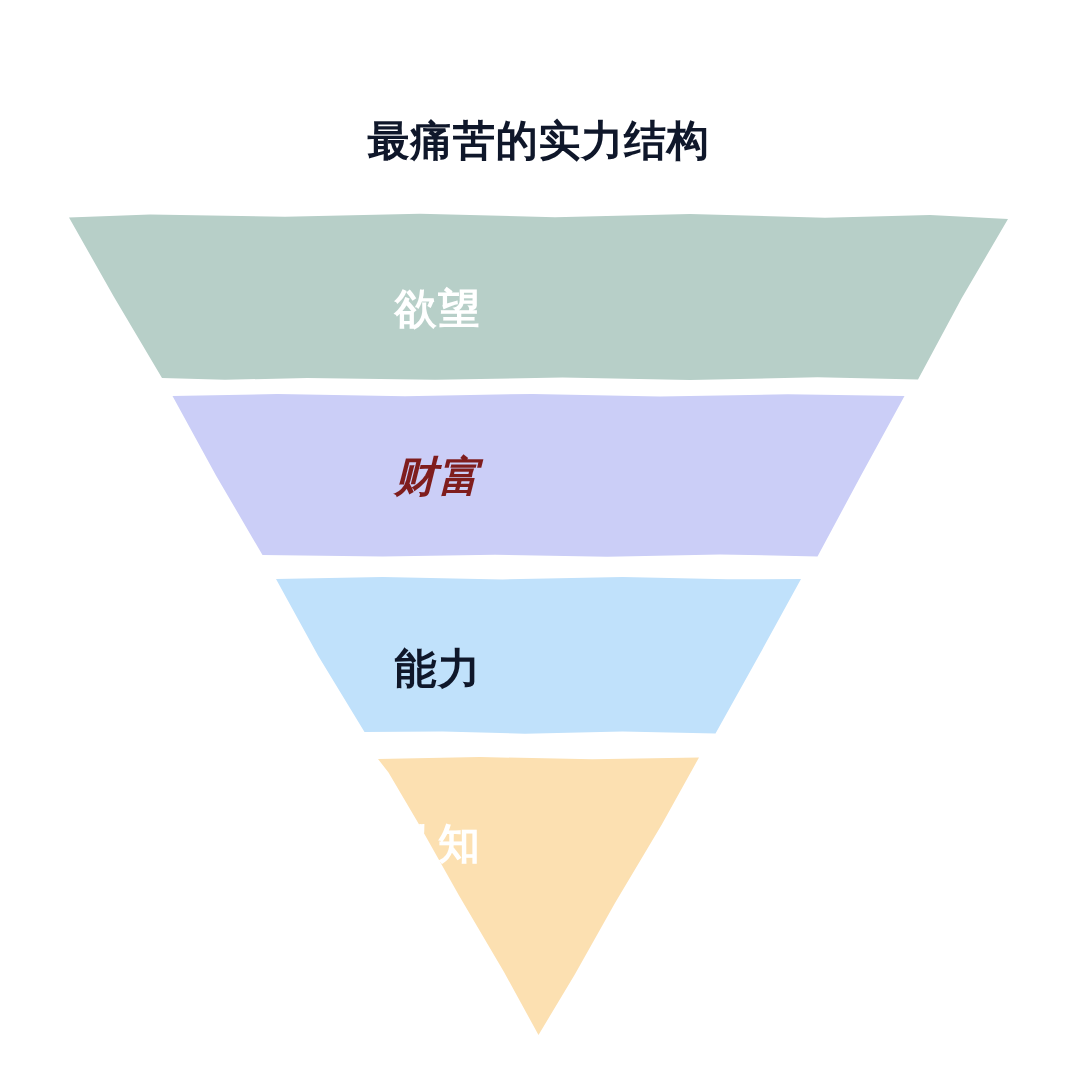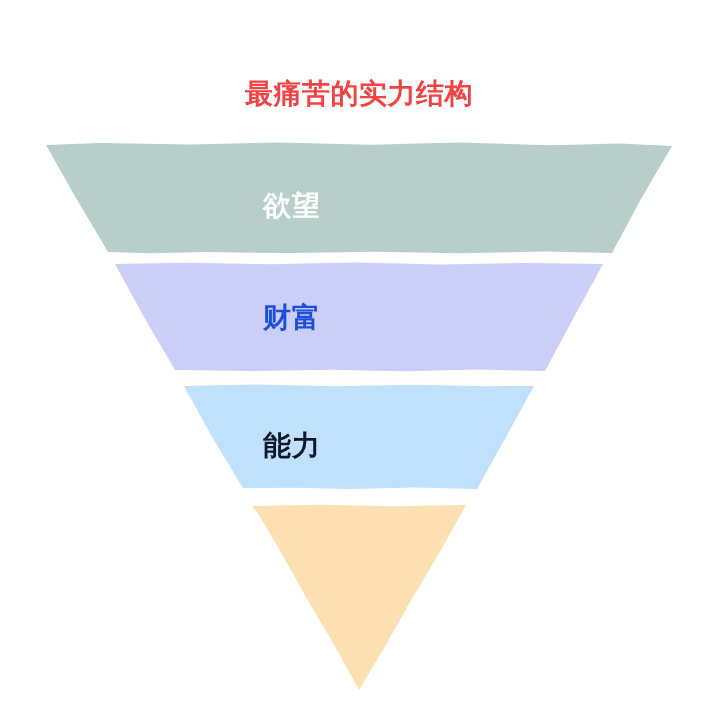--- a/index.html
+++ b/index.html
@@ -19,21 +19,21 @@
     position: absolute;
     top: 76px;
     left: 0;
     width: 718px;
     margin: 0;
     text-align: center;
     font-size: 28px;
     line-height: 36px;
     font-weight: 600;
     letter-spacing: 0.5px;
-    color: #ef4444;
+    color: #0f172a;
   }
   .funnel-svg {
     position: absolute;
     top: 0;
     left: 0;
     display: block;
   }
   .funnel-svg polygon {
     stroke: none;
   }
@@ -58,18 +58,19 @@
 
   <svg class="funnel-svg" width="718" height="720" viewBox="0 0 718 720" aria-hidden="true">
     <polygon points="46,145 100,143 190,144.5 280,142.5 370,144.8 460,142.6 550,145.2 620,143.4 672,146 641,199 612,253 545,251.5 460,253.3 375,251.7 290,253.1 205,252 150,253.2 108,252 76,198" fill="#b7cfc8"></polygon>
     <polygon points="115,264 185,262.7 270,264.2 355,262.6 440,264.4 525,262.9 603,264 574,317 545,371 480,369.6 405,371.2 330,369.8 255,371 175,370 144,317" fill="#cbcef7"></polygon>
     <polygon points="184,386 255,384.6 335,386.3 415,384.7 485,386.2 534,386 506,437 477,489 415,487.6 350,489.1 295,487.7 243,488 212,437" fill="#c0e1fb"></polygon>
     <polygon points="252,506 320,504.7 395,506.2 466,505 441,550 410,602 383,650 359,690 336,648 306,597 279,549 259,515" fill="#fce0b1"></polygon>
   </svg>
 
   <div class="layer-label" style="top: 188px; color: rgb(255, 255, 255);">欲望</div>
 
-  <div class="layer-label" style="top: 300px; color: #1d4ed8;">财富</div>
+  <div class="layer-label" style="top: 300px; color: #7f1d1d; font-style: italic;">财富</div>
 
   <div class="layer-label" style="top: 428px; color: #0f172a;">能力</div>
 
+  <div class="layer-label" style="top: 545px; color: rgb(255, 255, 255);">认知</div>
 
 </div>
 
 </body></html>

